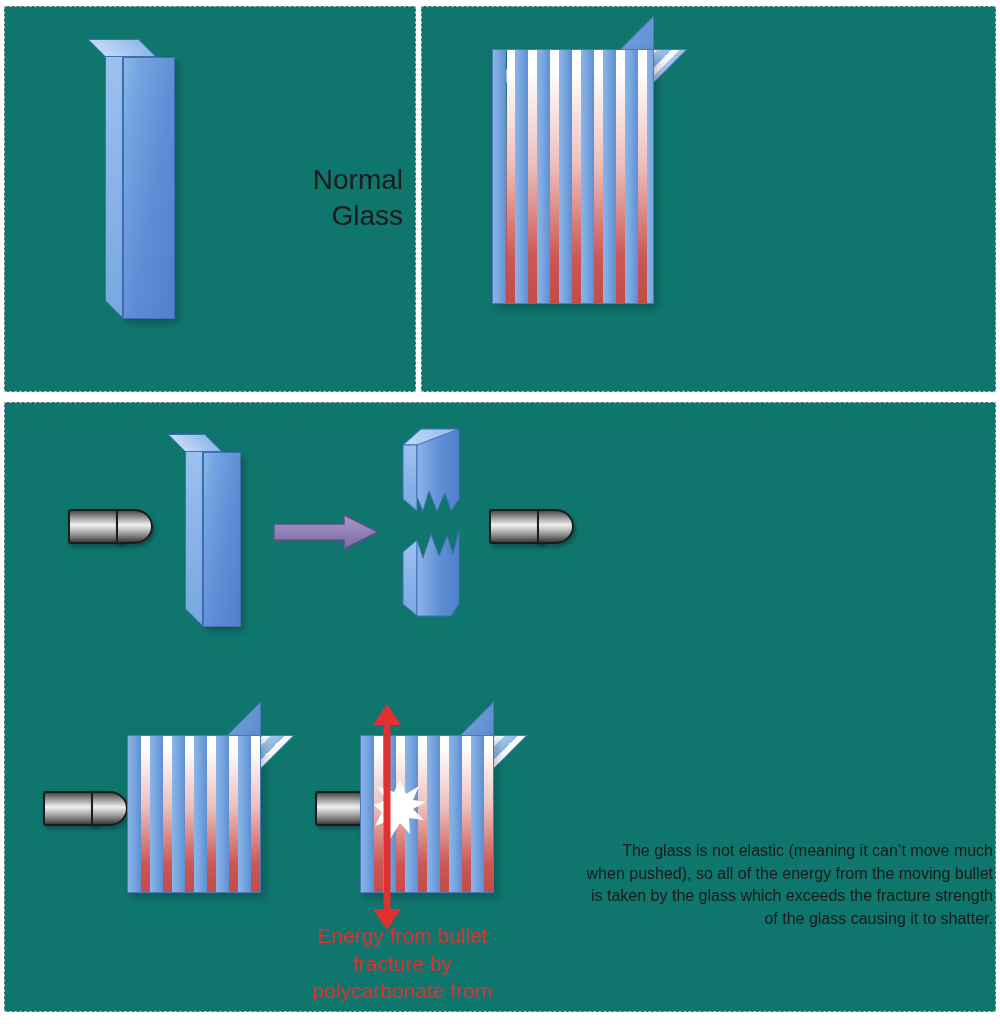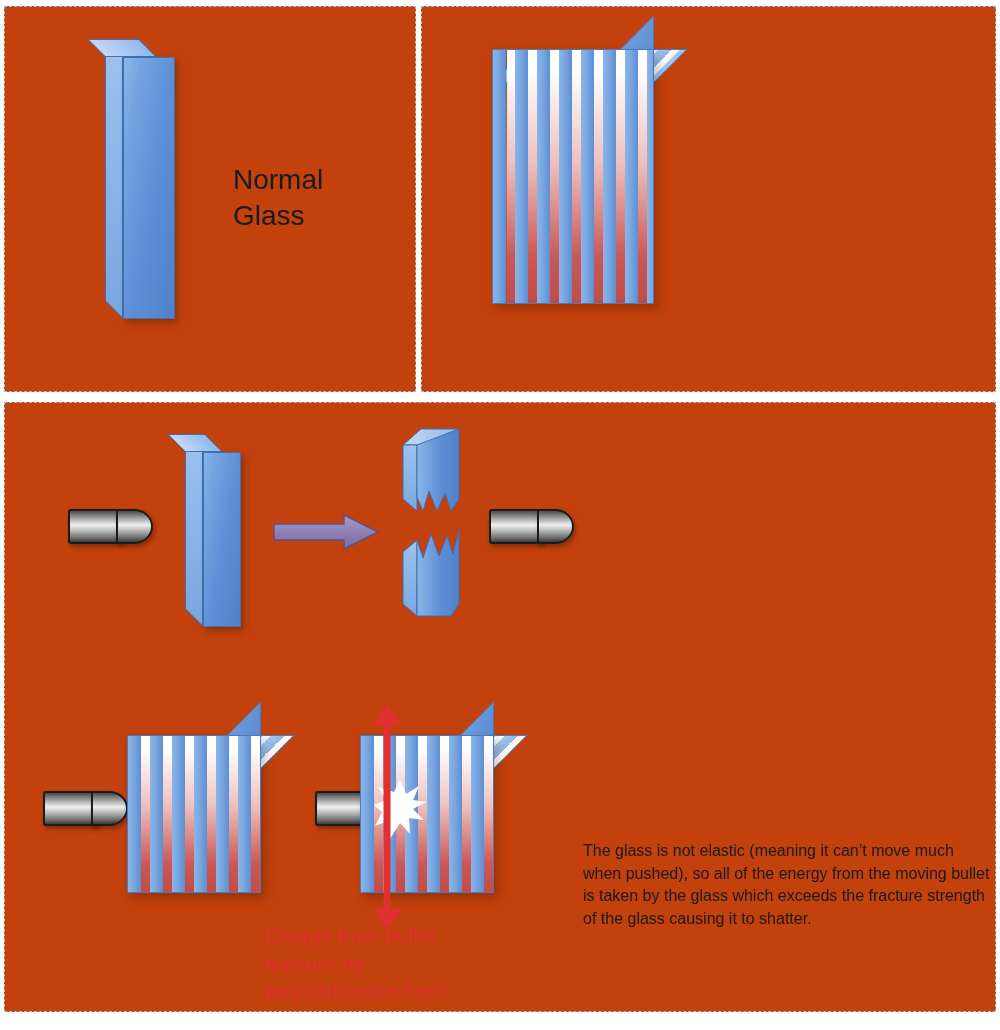--- a/index.html
+++ b/index.html
@@ -1,33 +1,33 @@
 <!DOCTYPE html>
 <html><head>
 <meta charset="utf-8">
 <style>
   html,body{margin:0;padding:0;background:#ffffff;}
   body{width:1000px;height:1030px;position:relative;overflow:hidden;
        font-family:"Liberation Sans","DejaVu Sans",sans-serif;}
 
-  .panel{position:absolute;border:1px dashed #b8b8b8;background:#c2410c;box-sizing:border-box;}
+  .panel{position:absolute;border:1px dashed #b8b8b8;background:#0f766e;box-sizing:border-box;text-align:right;}
   #panel-normal{left:4px;  top:6px;  width:412px; height:386px;}
   #panel-bpg   {left:421px;top:6px;  width:575px; height:386px;}
   #panel-proc  {left:4px;  top:402px;width:992px; height:610px;}
 
   
   .wm{position:absolute;color:#e9e9e9;font-size:66px;font-weight:700;
       letter-spacing:10px;transform:rotate(-32deg);user-select:none;
       font-family:"Liberation Sans",sans-serif;pointer-events:none;}
 
   
   .caption{position:absolute;color:#1a1a1a;line-height:1.30;}
   #normal-glass-label{left:228px;top:155px;font-size:28px;width:170px;}
   #para-shatter{left:578px;top:437px;font-size:16px;width:410px;line-height:1.42;}
-  #energy-caption{position:absolute;left:265px;top:922px;width:275px;
+  #energy-caption{position:absolute;left:265px;top:922px;width:275px;text-align:center;
       color:#e03030;font-size:21px;line-height:1.32;}
 
   
   .pane{position:absolute;}
   .pane .face{position:absolute;left:18px;top:18px;width:100%;height:100%;
       background:linear-gradient(100deg,#8cb6e8 0%,#74a4e0 18%,#5e8fd6 55%,#4f80c9 100%);
       border:1px solid #3f6fb5;box-sizing:border-box;
       box-shadow:3px 4px 7px rgba(0,0,0,.25);}
   .pane .side{position:absolute;left:0;top:0;width:18px;height:100%;
       background:linear-gradient(180deg,#9cc2ef,#7aa8e2);

